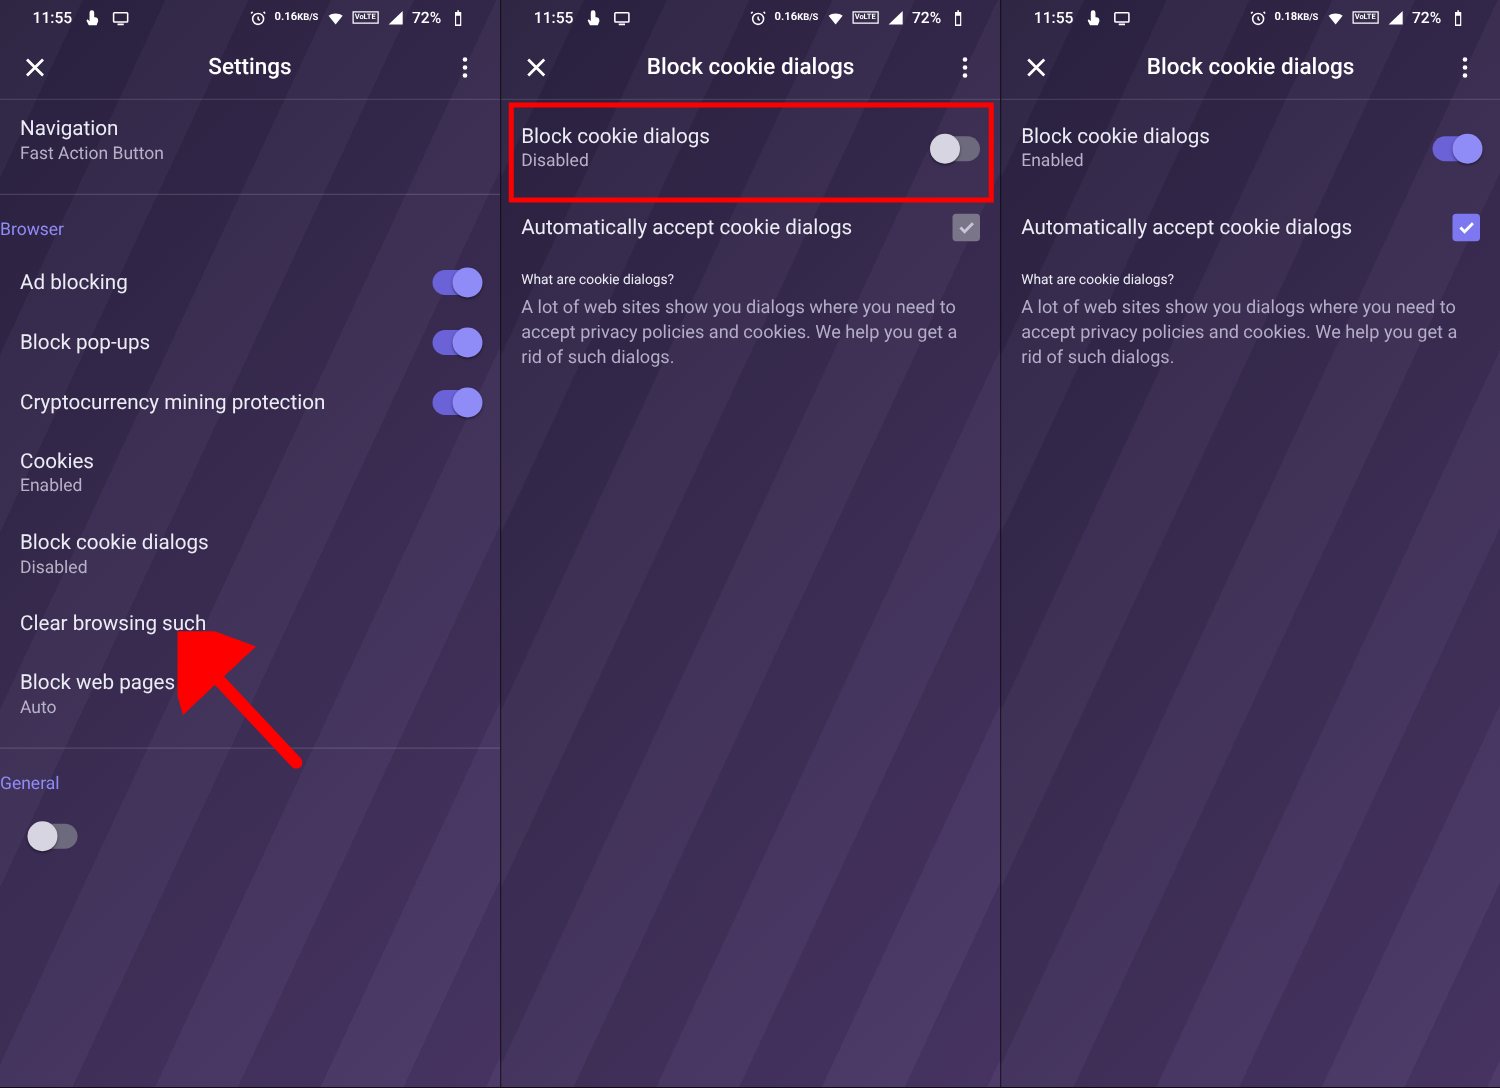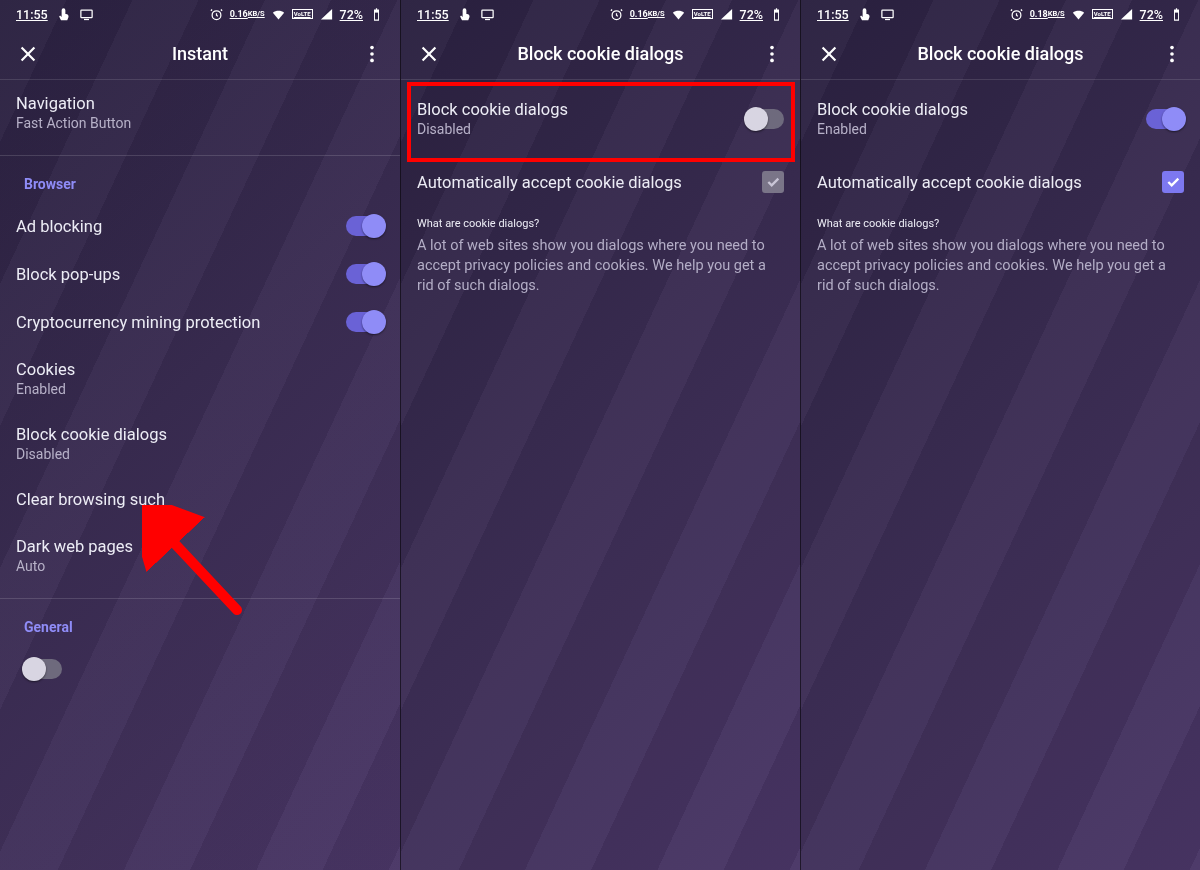--- a/index.html
+++ b/index.html
@@ -6,36 +6,36 @@
   html, body { width: 1200px; height: 870px; overflow: hidden; font-family: Roboto, "Segoe UI", Arial, sans-serif; background:#000; }
   .app { display: flex; width: 1200px; height: 870px; }
   .pane { width: 400px; height: 870px; position: relative; color: #e8e4f2;
           background:
             repeating-linear-gradient(115deg, rgba(255,255,255,0.025) 0 60px, rgba(0,0,0,0.05) 60px 120px),
             linear-gradient(135deg, #2a2140 0%, #3a2c52 45%, #4a3666 100%);
   }
   .pane + .pane { border-left: 1px solid rgba(0,0,0,0.6); }
 
   
-  .status { height: 28px; display:flex; align-items:center; justify-content:space-between; padding:0 16px; font-size:12.5px; font-weight:500; color:#fff;text-decoration:underline; }
+  .status { height: 28px; display:flex; align-items:center; justify-content:space-between; padding:0 26px; font-size:12.5px; font-weight:500; color:#fff; }
   .status .left, .status .right { display:flex; align-items:center; gap:8px; }
   .status .right { gap:6px; }
   .kbs { display:flex; align-items:center; line-height:0.75; font-size:7.5px; font-weight:700; }
   .kbs .v { font-size:9px; }
   .volte { border:1px solid #fff; font-size:7px; padding:0 1px; line-height:1.2; font-weight:700; }
 
   
   .header { height:52px; display:flex; align-items:center; padding:0 6px; border-bottom:1px solid rgba(255,255,255,0.12); }
   .header .title { flex:1; text-align:center; font-size:18px; font-weight:500; color:#fff; }
   .iconbtn { width:44px; height:44px; display:flex; align-items:center; justify-content:center; color:#fff; }
   .iconbtn svg { width:22px; height:22px; }
 
   
   .content { padding: 0; }
-  .section-head { font-size:14px; color:#8f8cf7; padding:20px 24px 10px; font-weight:700; }
+  .section-head { font-size:14px; color:#8f8cf7; padding:20px 0 10px; font-weight:400; }
   .divider { height:1px; background: rgba(255,255,255,0.14); margin:10px 0 0; }
 
   .row { display:flex; align-items:center; padding:14px 16px; gap:12px; }
   .row .txt { flex:1; }
   .row .txt .t { font-size:16.5px; color:#ececf5; }
   .row .txt .s { font-size:14px; color:#b7b1c8; margin-top:2px; }
   .row .ctrl { width:46px; display:flex; justify-content:flex-end; }
 
   .info { padding:10px 16px 16px; }
   .info .t { font-size:11px; color:#ececf5; margin-bottom:6px; }
@@ -103,21 +103,21 @@
           </svg>
       </div>
     </div>
 
     <div class="header">
       <div class="iconbtn">
         <svg viewBox="0 0 24 24" fill="none" stroke="#fff" stroke-width="2.4">
             <path d="M5 5l14 14M19 5L5 19"></path>
           </svg>
       </div>
-      <div class="title">Instant</div>
+      <div class="title">Settings</div>
       <div class="iconbtn">
         <svg viewBox="0 0 24 24" fill="#fff">
             <circle cx="12" cy="5" r="2"></circle>
             <circle cx="12" cy="12" r="2"></circle>
             <circle cx="12" cy="19" r="2"></circle>
           </svg>
       </div>
     </div>
 
     <div class="content">
@@ -179,21 +179,21 @@
       </div>
 
       <div class="row">
         <div class="txt">
             <div class="t">Clear browsing such</div>
           </div>
       </div>
 
       <div class="row">
         <div class="txt">
-          <div class="t">Dark web pages</div>
+          <div class="t">Block web pages</div>
           <div class="s">Auto</div>
         </div>
       </div>
 
       <div class="divider"></div>
       <div class="section-head">General</div>
 
 
       <div class="row" style="padding-bottom:4px;">
         <div class="ctrl">

